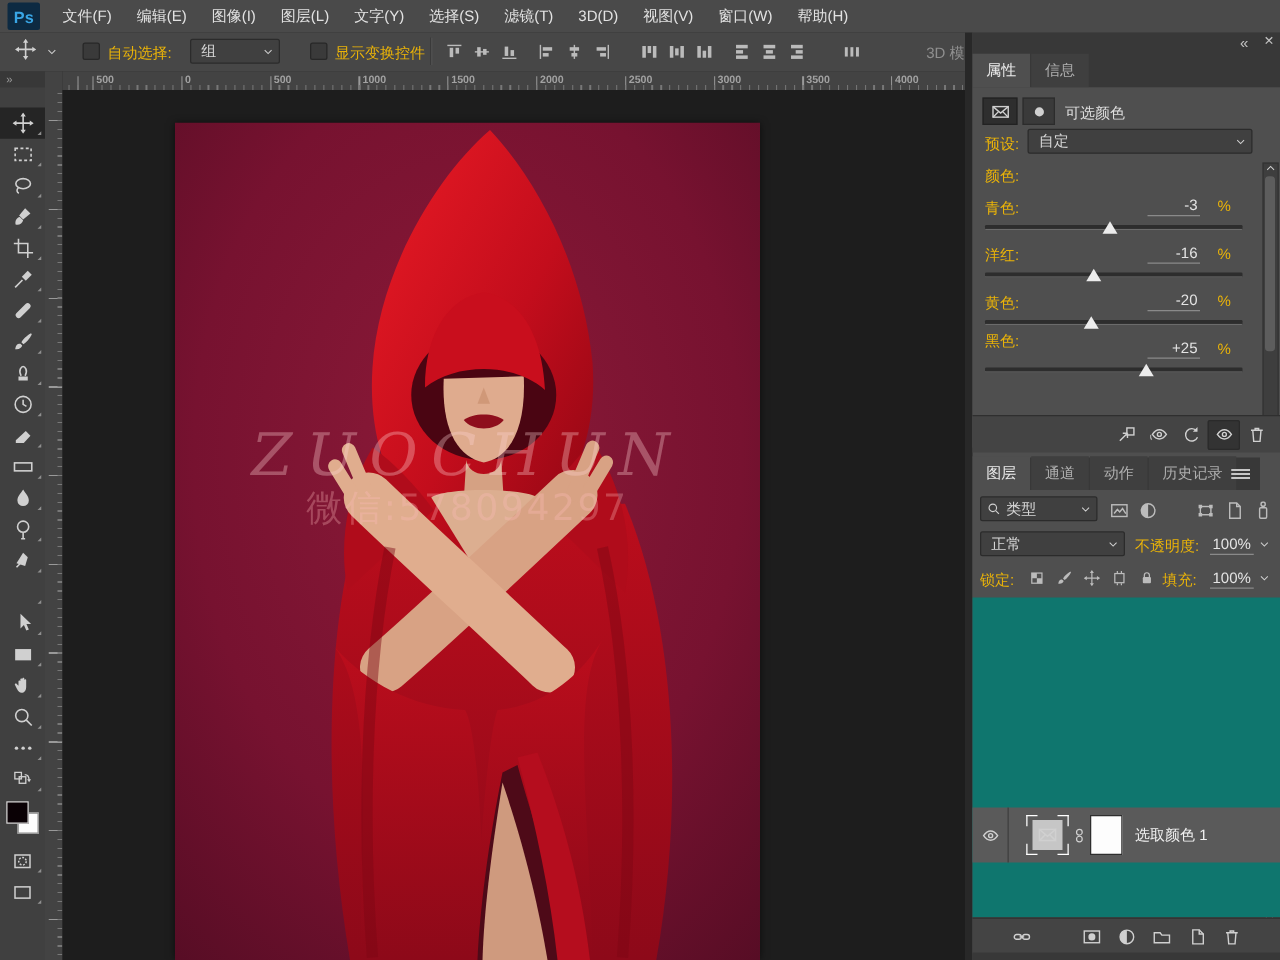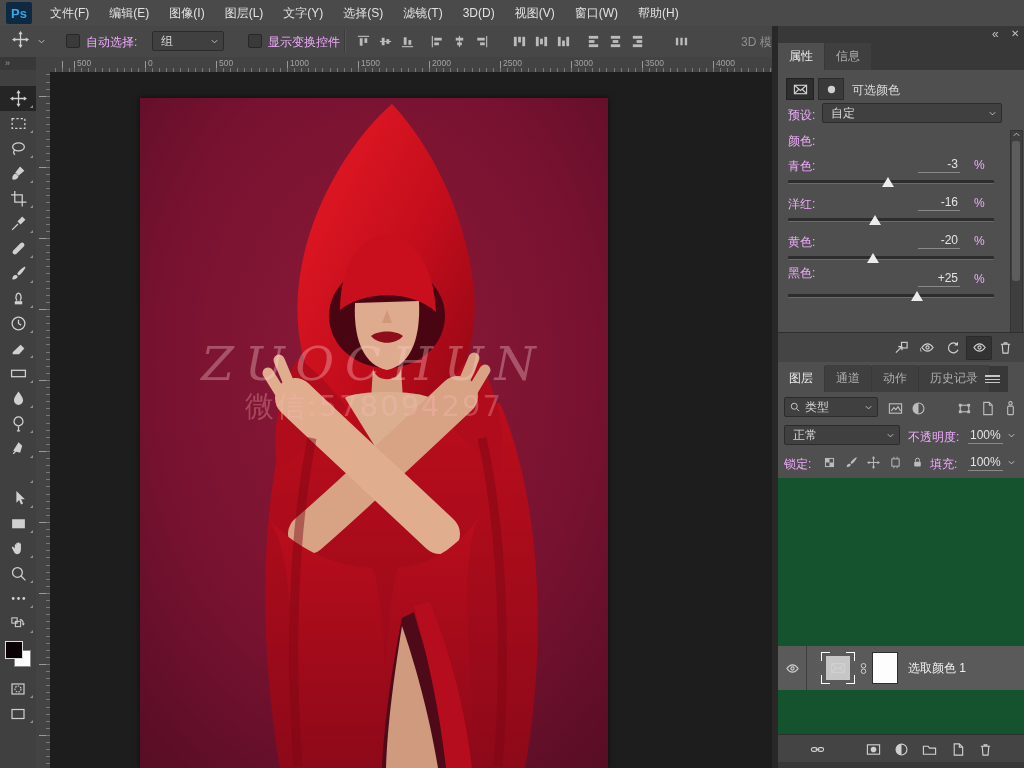--- a/index.html
+++ b/index.html
@@ -25,55 +25,55 @@
   .sep-v{width:1px;background:#3a3a3a;border-right:1px solid #565656;}
   .dimtxt{color:#8f8f8f;}
   .optico{width:22px;height:22px;display:flex;align-items:center;justify-content:center;opacity:.85;}
   
   #toolbar{left:0;top:57px;width:36px;height:711px;background:#404040;border-right:1px solid #2a2a2a;}
   #toolbar-head{height:13px;background:#383838;color:#9a9a9a;font-size:9px;line-height:13px;padding-left:5px;letter-spacing:1px;}
   .tool{width:36px;height:25px;display:flex;align-items:center;justify-content:center;position:relative;}
   .tool.sel{background:#252525;}
   .tool::after{content:"";position:absolute;right:3px;bottom:3px;border-left:3px solid transparent;border-bottom:3px solid #8f8f8f;}
   
-  .ruler{background:#434343;}
+  .ruler{background:#434343;font-weight:bold;}
   #ruler-h{left:50px;top:57px;width:722px;height:15px;border-bottom:1px solid #2b2b2b;
     background-image:repeating-linear-gradient(to right,#777 0 1px,transparent 1px 7.1px),
                      repeating-linear-gradient(to right,#999 0 1px,transparent 1px 71px);
     background-size:100% 4px,100% 11px;background-position:24px 100%,24px 100%;background-repeat:repeat-x;background-color:#434343;}
   #ruler-corner{left:36px;top:57px;width:14px;height:15px;background:#434343;border-right:1px solid #2b2b2b;border-bottom:1px solid #2b2b2b;}
   #ruler-v{left:36px;top:72px;width:14px;height:696px;border-right:1px solid #2b2b2b;
     background-image:repeating-linear-gradient(to bottom,#777 0 1px,transparent 1px 7.1px),
                      repeating-linear-gradient(to bottom,#999 0 1px,transparent 1px 71px);
     background-size:4px 100%,11px 100%;background-position:100% 24px,100% 24px;background-repeat:repeat-y;background-color:#434343;}
   .rlabel{position:absolute;top:1px;font-size:8.5px;color:#a2a2a2;}
   
   #pasteboard{left:50px;top:72px;width:722px;height:696px;background:#1d1d1d;}
   #doc{left:140px;top:98px;width:468px;height:670px;box-shadow:0 0 6px rgba(0,0,0,.6);}
   
   #dock{left:772px;top:26px;width:252px;height:742px;background:#4f4f4f;border-left:6px solid #282828;box-sizing:border-box;}
   .in{position:absolute;} 
   .tabbar{background:#383838;display:flex;align-items:flex-end;}
   .tab{padding:5px 11px 5px;color:#aeaeae;background:#3f3f3f;margin-right:1px;font-size:12px;}
   .tab.active{background:#4f4f4f;color:#ececec;}
   .burger{width:15px;height:9px;background:repeating-linear-gradient(#c7c7c7 0 1.5px,transparent 1.5px 3.5px);}
-  .plabel{color:#f0abfc;}
+  .plabel{color:#eab308;}
   .val-underline{border-bottom:1px solid #8a8a8a;padding:0 2px 1px;color:#e4e4e4;}
   .track{position:absolute;height:3px;background:#2d2d2d;border-bottom:1px solid #6b6b6b;border-radius:1px;}
   .thumb{position:absolute;width:0;height:0;border-left:6px solid transparent;border-right:6px solid transparent;border-bottom:10px solid #ececec;top:-3px;}
   .radio{display:inline-block;width:11px;height:11px;border-radius:50%;border:1px solid #9a9a9a;background:#3c3c3c;vertical-align:-2px;}
   .radio.on{background:#f0f0f0;box-shadow:inset 0 0 0 2.5px #f0f0f0, inset 0 0 0 5px #141414;}
   .footerbar{background:#444;border-top:1px solid #2f2f2f;}
   .fico{width:26px;height:24px;display:flex;align-items:center;justify-content:center;border-radius:2px;}
   .fico.pressed{background:#333;box-shadow:inset 0 0 0 1px #2a2a2a;}
   .scroll{background:#3e3e3e;border:1px solid #333;}
   .scroll-thumb{background:#5d5d5d;border-radius:3px;}
   .chev-up svg{transform:rotate(180deg);}
   
-  #layers-list{background:#14532d;}
+  #layers-list{background:#0f766e;}
   .lrow{position:absolute;left:0;width:246px;height:44px;display:flex;align-items:center;}
   .lrow.sel{background:#5a5a5a;}
   .eyecell{width:28px;height:100%;display:flex;align-items:center;justify-content:center;border-right:1px solid #3e3e3e;}
   .corner{position:absolute;width:8px;height:8px;}
   .c-tl{border-top:1.5px solid #fff;border-left:1.5px solid #fff;left:0;top:0;}
   .c-tr{border-top:1.5px solid #fff;border-right:1.5px solid #fff;right:0;top:0;}
   .c-bl{border-bottom:1.5px solid #fff;border-left:1.5px solid #fff;left:0;bottom:0;}
   .c-br{border-bottom:1.5px solid #fff;border-right:1.5px solid #fff;right:0;bottom:0;}
 </style>
 </head>

